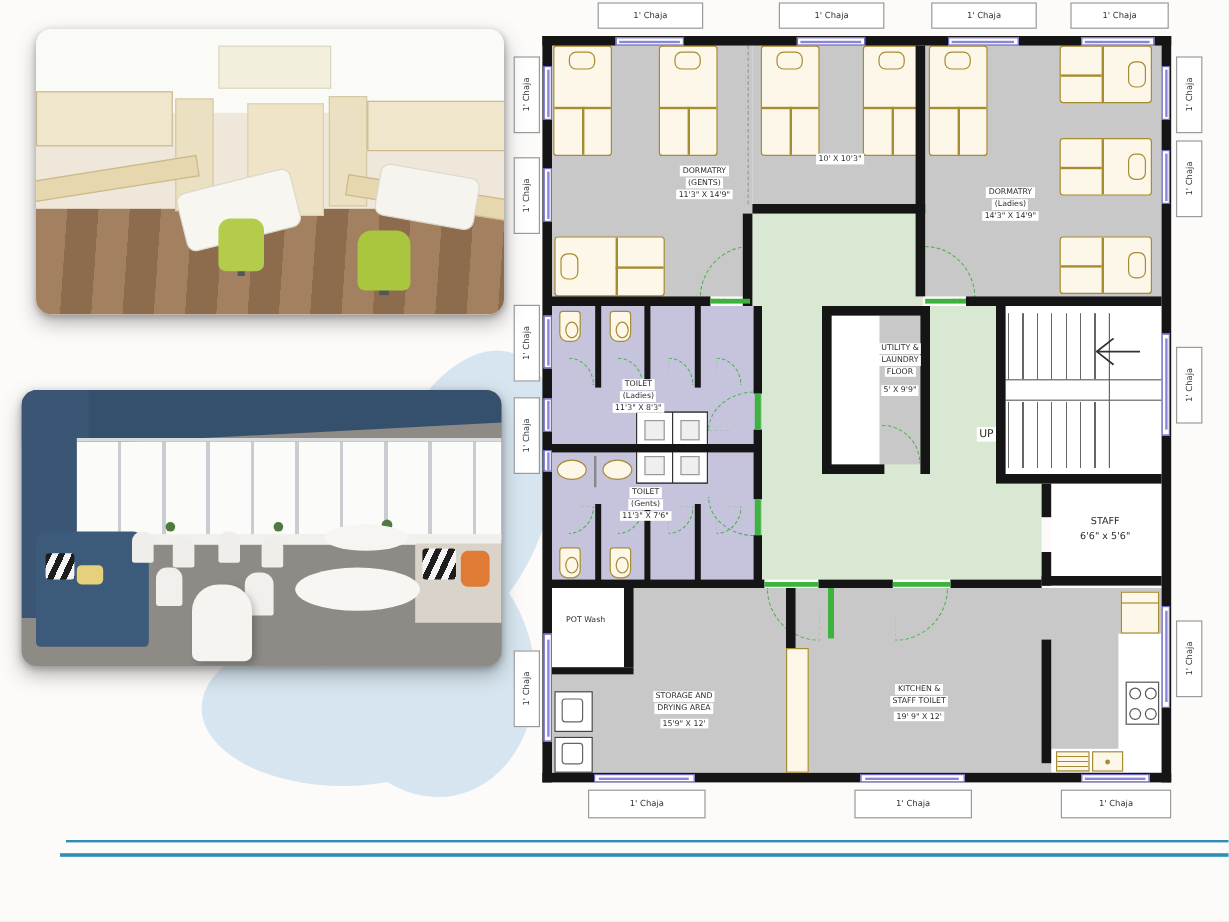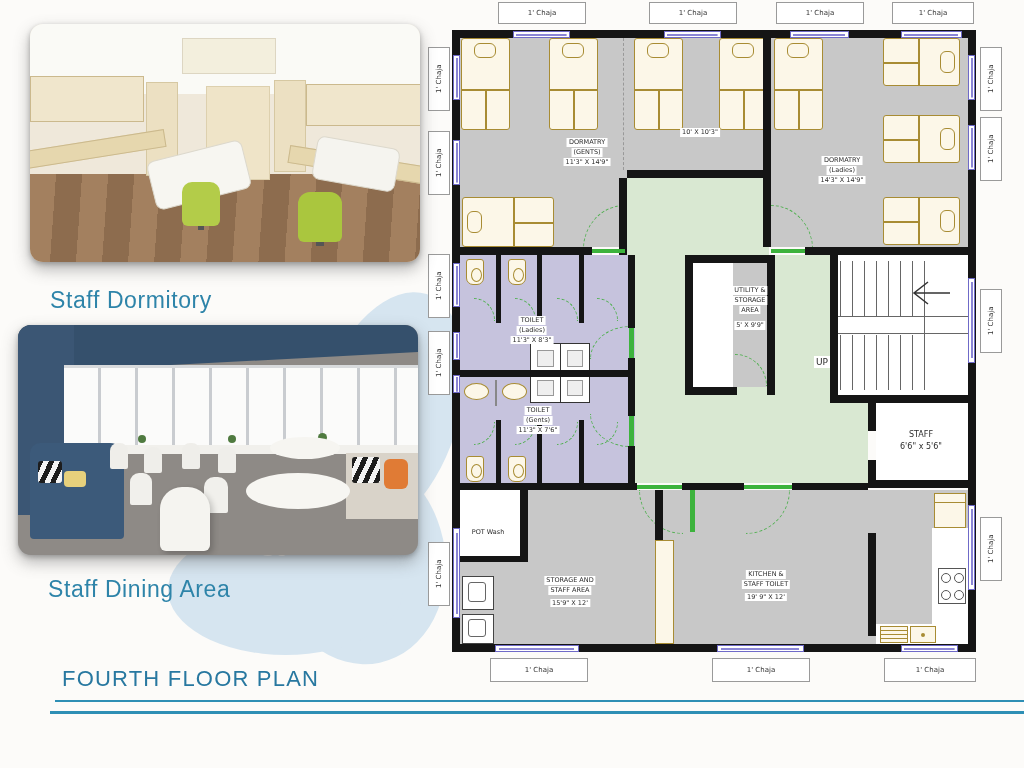--- a/index.html
+++ b/index.html
@@ -67,21 +67,20 @@
     <div class="pa" style="left:0;top:52px;width:112px;height:44px;background:#f0e6cc;border:1px solid #cbb98d;"></div>
     <div class="pa" style="left:-6px;top:116px;width:140px;height:16px;background:#e6d7ae;transform:rotate(-9deg);border:1px solid #cbb98d;"></div>
     <div class="pa" style="left:276px;top:60px;width:114px;height:40px;background:#f0e6cc;border:1px solid #cbb98d;"></div>
     <div class="pa" style="left:258px;top:132px;width:140px;height:16px;background:#e6d7ae;transform:rotate(9deg);border:1px solid #cbb98d;"></div>
     <div class="pa" style="left:120px;top:126px;width:96px;height:48px;background:#f7f6f1;border:1px solid #dcd8cc;border-radius:8px;transform:rotate(-14deg);"></div>
     <div class="pa" style="left:284px;top:118px;width:82px;height:42px;background:#f5f4ef;border:1px solid #dcd8cc;border-radius:8px;transform:rotate(10deg);"></div>
     <div class="pa" style="left:152px;top:158px;width:38px;height:44px;background:#b3cc49;border-radius:10px 10px 6px 6px;box-shadow:0 20px 0 -16px #555;"></div>
     <div class="pa" style="left:268px;top:168px;width:44px;height:50px;background:#aac63e;border-radius:12px 12px 6px 6px;box-shadow:0 22px 0 -18px #555;"></div>
   </div>
 
-  <div class="caption" style="left:50px;top:287px;">Staff Dormitory</div>
 
   <div class="photo" style="left:18px;top:325px;width:400px;height:230px;background:#8e8a86;">
     <div class="pa" style="left:0;top:-10px;width:100%;height:58px;background:#35506c;transform:skewY(-3deg);transform-origin:left;"></div>
     <div class="pa" style="left:0;top:0;width:56px;height:190px;background:#3b5674;"></div>
     <div class="pa" style="left:46px;top:40px;width:354px;height:82px;background:repeating-linear-gradient(90deg,#fbfbfa 0 34px,#c9ccd0 34px 37px);border-top:3px solid #d8dadc;"></div>
     <div class="pa" style="left:46px;top:120px;width:354px;height:9px;background:#f1f0ec;"></div>
     <div class="pa" style="left:120px;top:110px;width:8px;height:8px;background:#4f7a3f;border-radius:50%;"></div>
     <div class="pa" style="left:210px;top:110px;width:8px;height:8px;background:#4f7a3f;border-radius:50%;"></div>
     <div class="pa" style="left:300px;top:108px;width:9px;height:9px;background:#4f7a3f;border-radius:50%;"></div>
     <div class="pa" style="left:12px;top:118px;width:94px;height:96px;background:#3c5a7a;border-radius:10px 14px 4px 4px;"></div>
@@ -94,22 +93,20 @@
     <div class="pa" style="left:228px;top:148px;width:104px;height:36px;background:#f7f6f2;border-radius:50%;box-shadow:0 46px 0 -40px #b79b6d;"></div>
     <div class="pa" style="left:92px;top:118px;width:18px;height:26px;background:#efeeea;border-radius:8px 8px 2px 2px;"></div>
     <div class="pa" style="left:126px;top:122px;width:18px;height:26px;background:#efeeea;border-radius:8px 8px 2px 2px;"></div>
     <div class="pa" style="left:164px;top:118px;width:18px;height:26px;background:#efeeea;border-radius:8px 8px 2px 2px;"></div>
     <div class="pa" style="left:200px;top:122px;width:18px;height:26px;background:#efeeea;border-radius:8px 8px 2px 2px;"></div>
     <div class="pa" style="left:112px;top:148px;width:22px;height:32px;background:#f1f0ec;border-radius:9px 9px 2px 2px;"></div>
     <div class="pa" style="left:186px;top:152px;width:24px;height:36px;background:#f1f0ec;border-radius:10px 10px 2px 2px;"></div>
     <div class="pa" style="left:142px;top:162px;width:50px;height:64px;background:#f5f4f0;border-radius:22px 22px 6px 6px;box-shadow:3px 3px 6px rgba(0,0,0,.2);"></div>
   </div>
 
-  <div class="caption" style="left:48px;top:576px;">Staff Dining Area</div>
-  <div class="slide-title" style="left:62px;top:666px;">FOURTH FLOOR PLAN</div>
 
   <div class="rule" style="left:55px;top:700px;width:969px;height:2px;"></div>
   <div class="rule" style="left:50px;top:711px;width:974px;height:3px;"></div>
 
   <div id="plan">
 
     <div class="room" style="left:8px;top:10px;width:167px;height:209px;background:#c8c8c8;"></div>
     <div class="room" style="left:175px;top:10px;width:144px;height:132px;background:#c8c8c8;"></div>
     <div class="room" style="left:319px;top:10px;width:197px;height:209px;background:#c8c8c8;"></div>
     <div class="room" style="left:8px;top:227px;width:175px;height:233px;background:#c6c3dd;"></div>
@@ -394,37 +391,37 @@
       <span>(Ladies)</span>
       <span>11'3" X 8'3"</span>
     </div>
     <div class="rlabel" style="left:86px;top:378px;">
       <span>TOILET</span>
       <span>(Gents)</span>
       <span>11'3" X 7'6"</span>
     </div>
     <div class="rlabel" style="left:298px;top:258px;">
       <span>UTILITY &amp;</span>
-      <span>STORAGE</span>
-      <span>AREA</span>
+      <span>LAUNDRY</span>
+      <span>FLOOR</span>
       <span style="margin-top:6px;">5' X 9'9"</span>
     </div>
     <div class="rlabel" style="left:370px;top:328px;font-size:9px;">
       <span>UP</span>
     </div>
     <div class="rlabel" style="left:469px;top:402px;font-size:8px;">
       <span>STAFF</span>
       <span>6'6" x 5'6"</span>
     </div>
-    <div class="rlabel" style="left:36px;top:500px;align-items:center;">
+    <div class="rlabel" style="left:36px;top:484px;align-items:center;">
       <span>POT Wash</span>
     </div>
     <div class="rlabel" style="left:118px;top:548px;">
       <span>STORAGE AND</span>
-      <span>STAFF AREA</span>
+      <span>DRYING AREA</span>
       <span style="margin-top:3px;">15'9" X 12'</span>
     </div>
     <div class="rlabel" style="left:314px;top:542px;">
       <span>KITCHEN &amp;</span>
       <span>STAFF TOILET</span>
       <span style="margin-top:3px;">19' 9" X 12'</span>
     </div>
   </div>
 </div>
 

